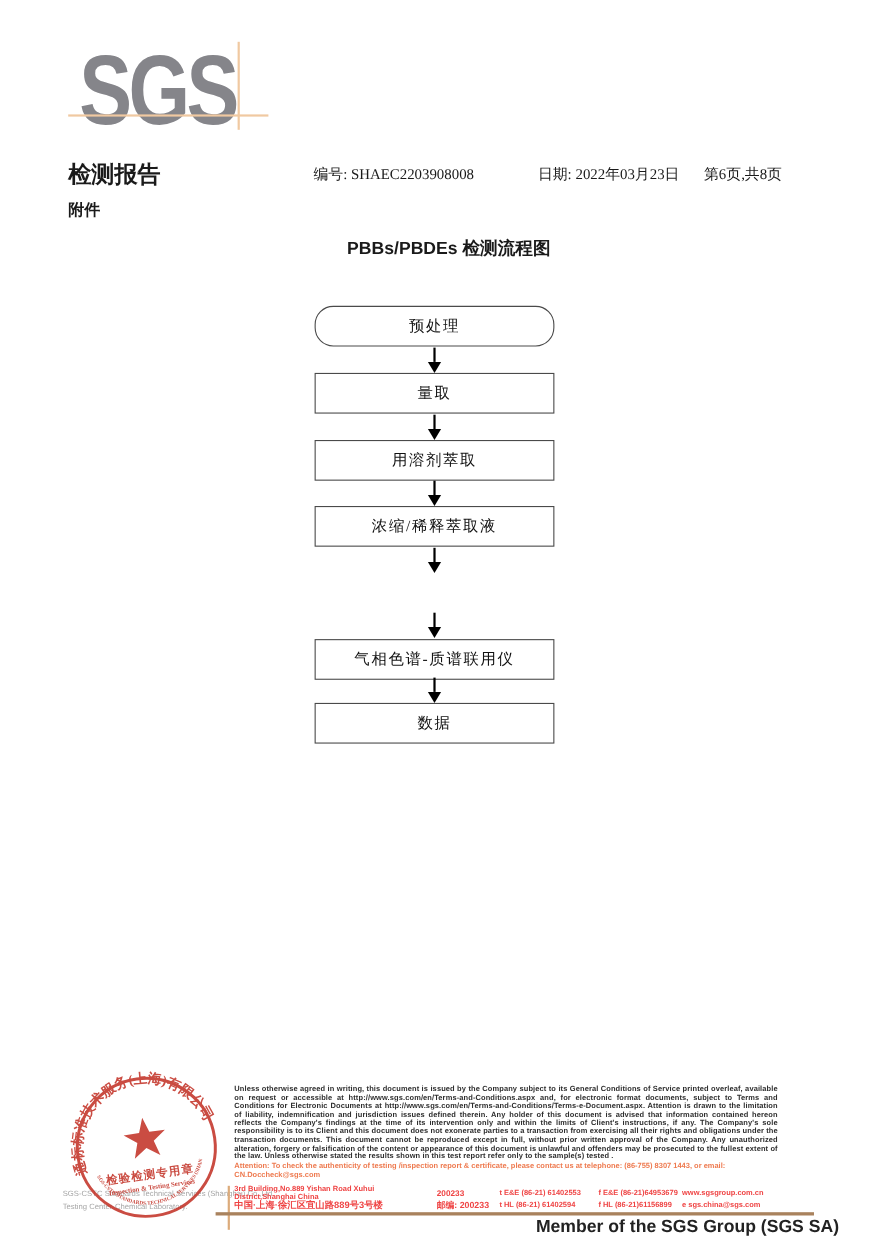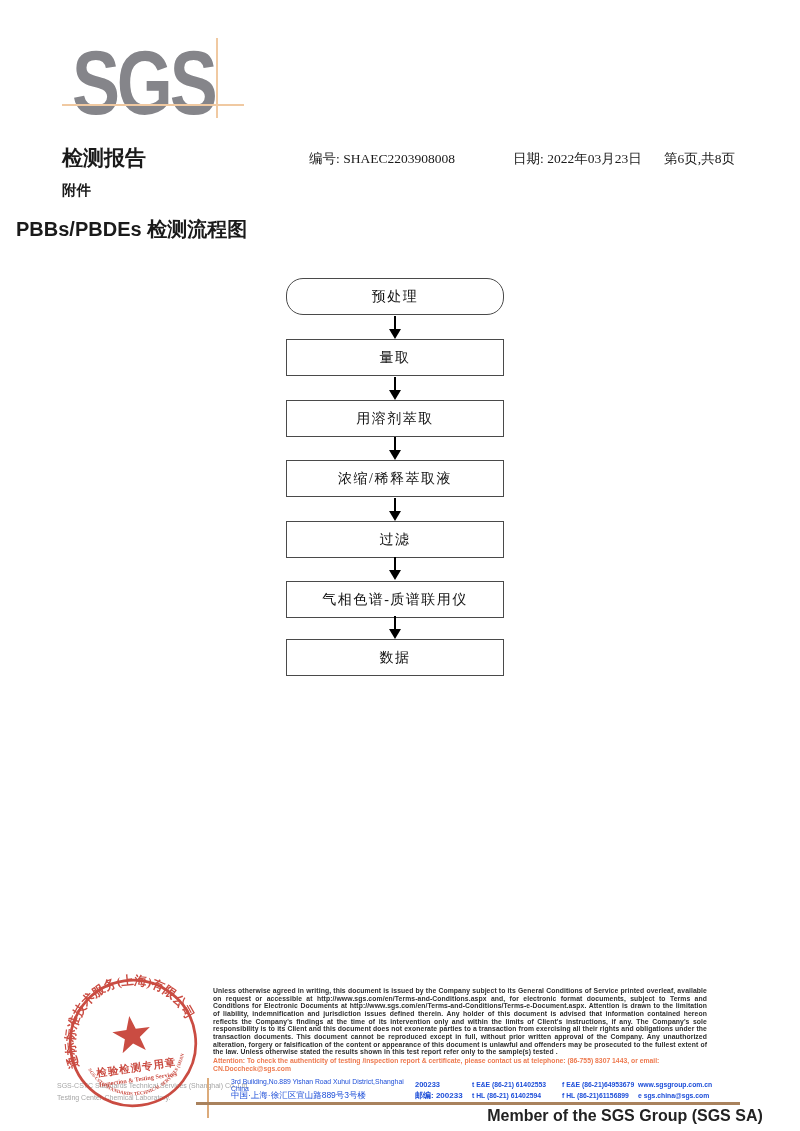--- a/index.html
+++ b/index.html
@@ -12,29 +12,29 @@
   
   .logo-text {
     position:absolute; left:72px; top:45px; font-family:"Liberation Sans","DejaVu Sans",sans-serif;
     font-weight:bold; font-size:90px; line-height:76px; letter-spacing:-4px;
     color:#85858a; transform:scaleX(0.8); transform-origin:left top;
   }
   .logo-hline { position:absolute; left:62px; top:104px; width:182px; height:2px; background:#f0c9a1; }
   .logo-vline { position:absolute; left:216px; top:38px; width:2px; height:80px; background:#f0c9a1; }
   
   .report-title { position:absolute; left:62px; top:144px; font-size:21px; font-weight:bold; }
-  .hdr { position:absolute; top:150px; font-size:13.5px;margin-left:24px; }
+  .hdr { position:absolute; top:150px; font-size:13.5px; }
   .hdr-no   { left:285px; }
   .hdr-date { left:489px; }
   .hdr-page { left:640px; }
   .attachment { position:absolute; left:62px; top:181px; font-size:14.5px; font-weight:bold; }
   
   .diagram-title {
-    position:absolute; left:0; top:216px; width:800px; 
-    font-family:"Liberation Sans","DejaVu Sans",sans-serif; font-size:20px; font-weight:bold;padding-left:16px;
+    position:absolute; left:0; top:216px; width:800px; text-align:center;
+    font-family:"Liberation Sans","DejaVu Sans",sans-serif; font-size:16px; font-weight:bold;padding-left:16px;
   }
   .flowbox {
     position:absolute; left:286px; width:218px; height:37px;
     border:1px solid #4a4a4a; display:flex; align-items:center; justify-content:center;
     font-size:14px; letter-spacing:1.5px; color:#111;
   }
   .arrow { position:absolute; left:388px; width:14px; }
   .arrow .shaft { width:2px; height:13px; background:#000; margin:0 auto; }
   .arrow .head  { width:0; height:0; border-left:6px solid transparent; border-right:6px solid transparent; border-top:10px solid #000; margin:0 auto; }
   
@@ -43,23 +43,23 @@
   .legal-text { font-size:6.8px; line-height:1.13; font-weight:bold; color:#2e2e2e;
     text-align:justify; letter-spacing:0.1px; }
   .attention-text { margin-top:1px; font-size:6.8px; line-height:1.15; font-weight:bold; color:#ee7a4f; }
   .company-gray { position:absolute; left:57px; font-size:7px; color:#a6a6a6; white-space:nowrap;
     font-family:"Liberation Sans","DejaVu Sans",sans-serif; }
   .company-gray.l1 { top:1082px; }
   .company-gray.l2 { top:1094px; }
   .stamp-svg { position:absolute; left:64px; top:974px; width:138px; height:138px;
     transform:rotate(-8deg); opacity:0.9; }
   .addr-block { position:absolute; left:213px; top:1079px; width:520px;
-    font-family:"Liberation Sans","DejaVu Sans",sans-serif; color:#1d4ed8; }
+    font-family:"Liberation Sans","DejaVu Sans",sans-serif; color:#ef4444; }
   .addr-row { display:flex; align-items:center; height:11px; }
-  .addr-c1 { width:184px; font-size:6.8px; font-weight:normal;margin-left:18px; }
+  .addr-c1 { width:184px; font-size:6.8px; font-weight:bold; }
   .addr-c2 { width:57px;  font-size:7.5px; font-weight:bold; }
   .addr-c3 { width:90px;  font-size:6.8px; font-weight:bold; }
   .addr-c4 { width:76px;  font-size:6.8px; font-weight:bold; }
   .addr-c5 { flex:1;      font-size:6.8px; font-weight:bold; }
   .addr-row.cn .addr-c1 { font-size:8.5px; }
   .addr-row.cn .addr-c2 { font-size:8px; }
   .addr-vline { position:absolute; left:207px; top:1078px; width:2px; height:40px; background:#dcab7b; }
   .addr-hline { position:absolute; left:196px; top:1102px; width:544px; height:2.5px; background:#a9825d; }
   .member-line { position:absolute; left:460px; top:1107px; width:330px; text-align:center;
     font-family:"Liberation Sans","DejaVu Sans",sans-serif; font-size:16px; font-weight:bold; color:#222; }
@@ -100,21 +100,20 @@
   <div class="flowbox" style="top:400px;">用溶剂萃取</div>
   <div class="arrow" style="top:437px;">
       <div class="shaft"></div>
       <div class="head"></div>
     </div>
   <div class="flowbox" style="top:460px;">浓缩/稀释萃取液</div>
   <div class="arrow" style="top:498px;">
       <div class="shaft"></div>
       <div class="head"></div>
     </div>
-  <div class="flowbox" style="top:521px;">过滤</div>
   <div class="arrow" style="top:557px;">
       <div class="shaft"></div>
       <div class="head"></div>
     </div>
   <div class="flowbox" style="top:581px;">气相色谱-质谱联用仪</div>
   <div class="arrow" style="top:616px;">
       <div class="shaft"></div>
       <div class="head"></div>
     </div>
   <div class="flowbox" style="top:639px;">数据</div>

